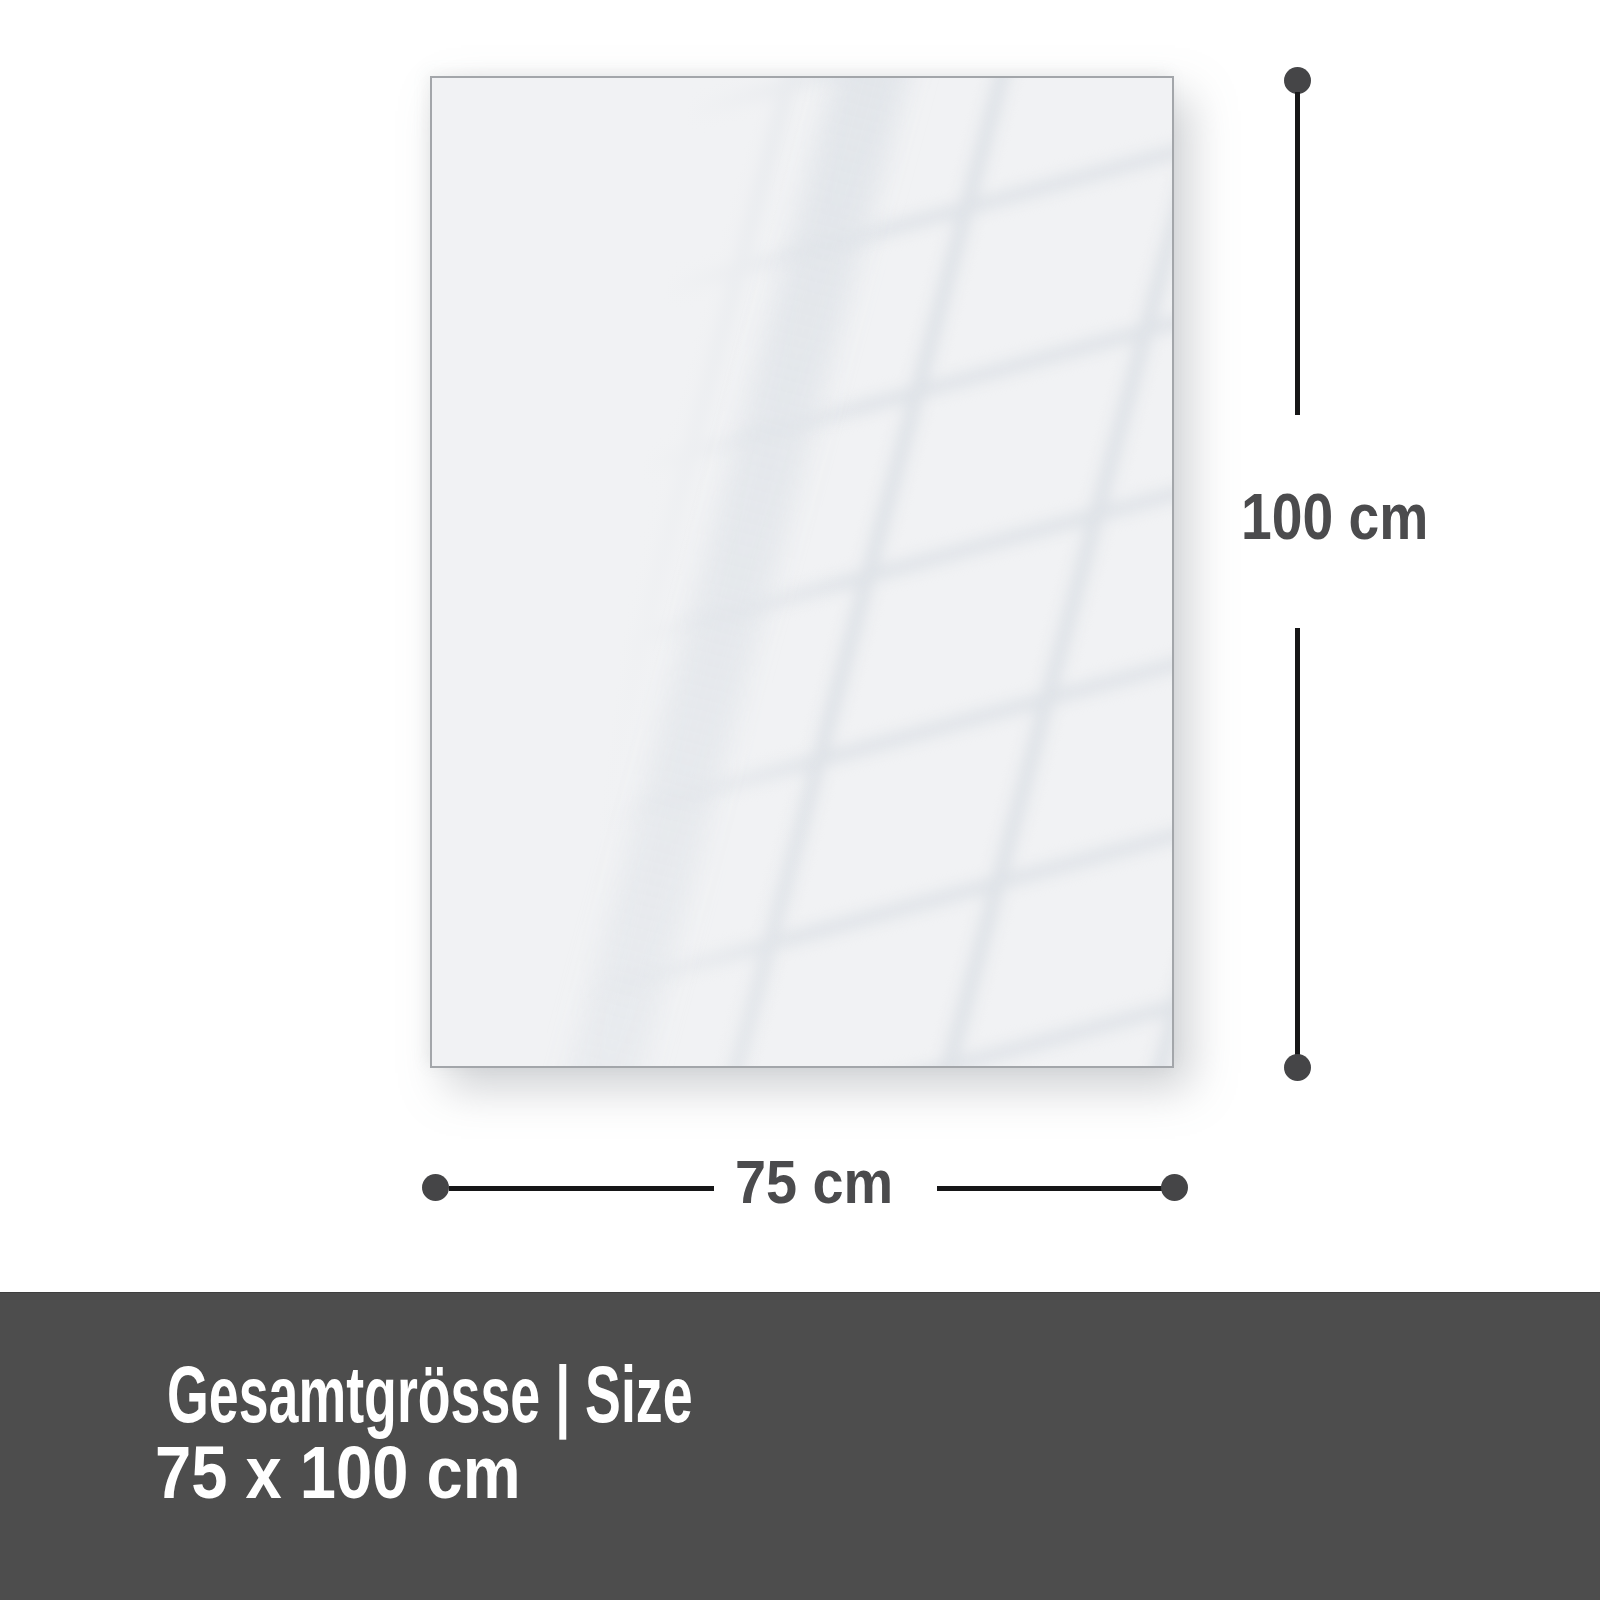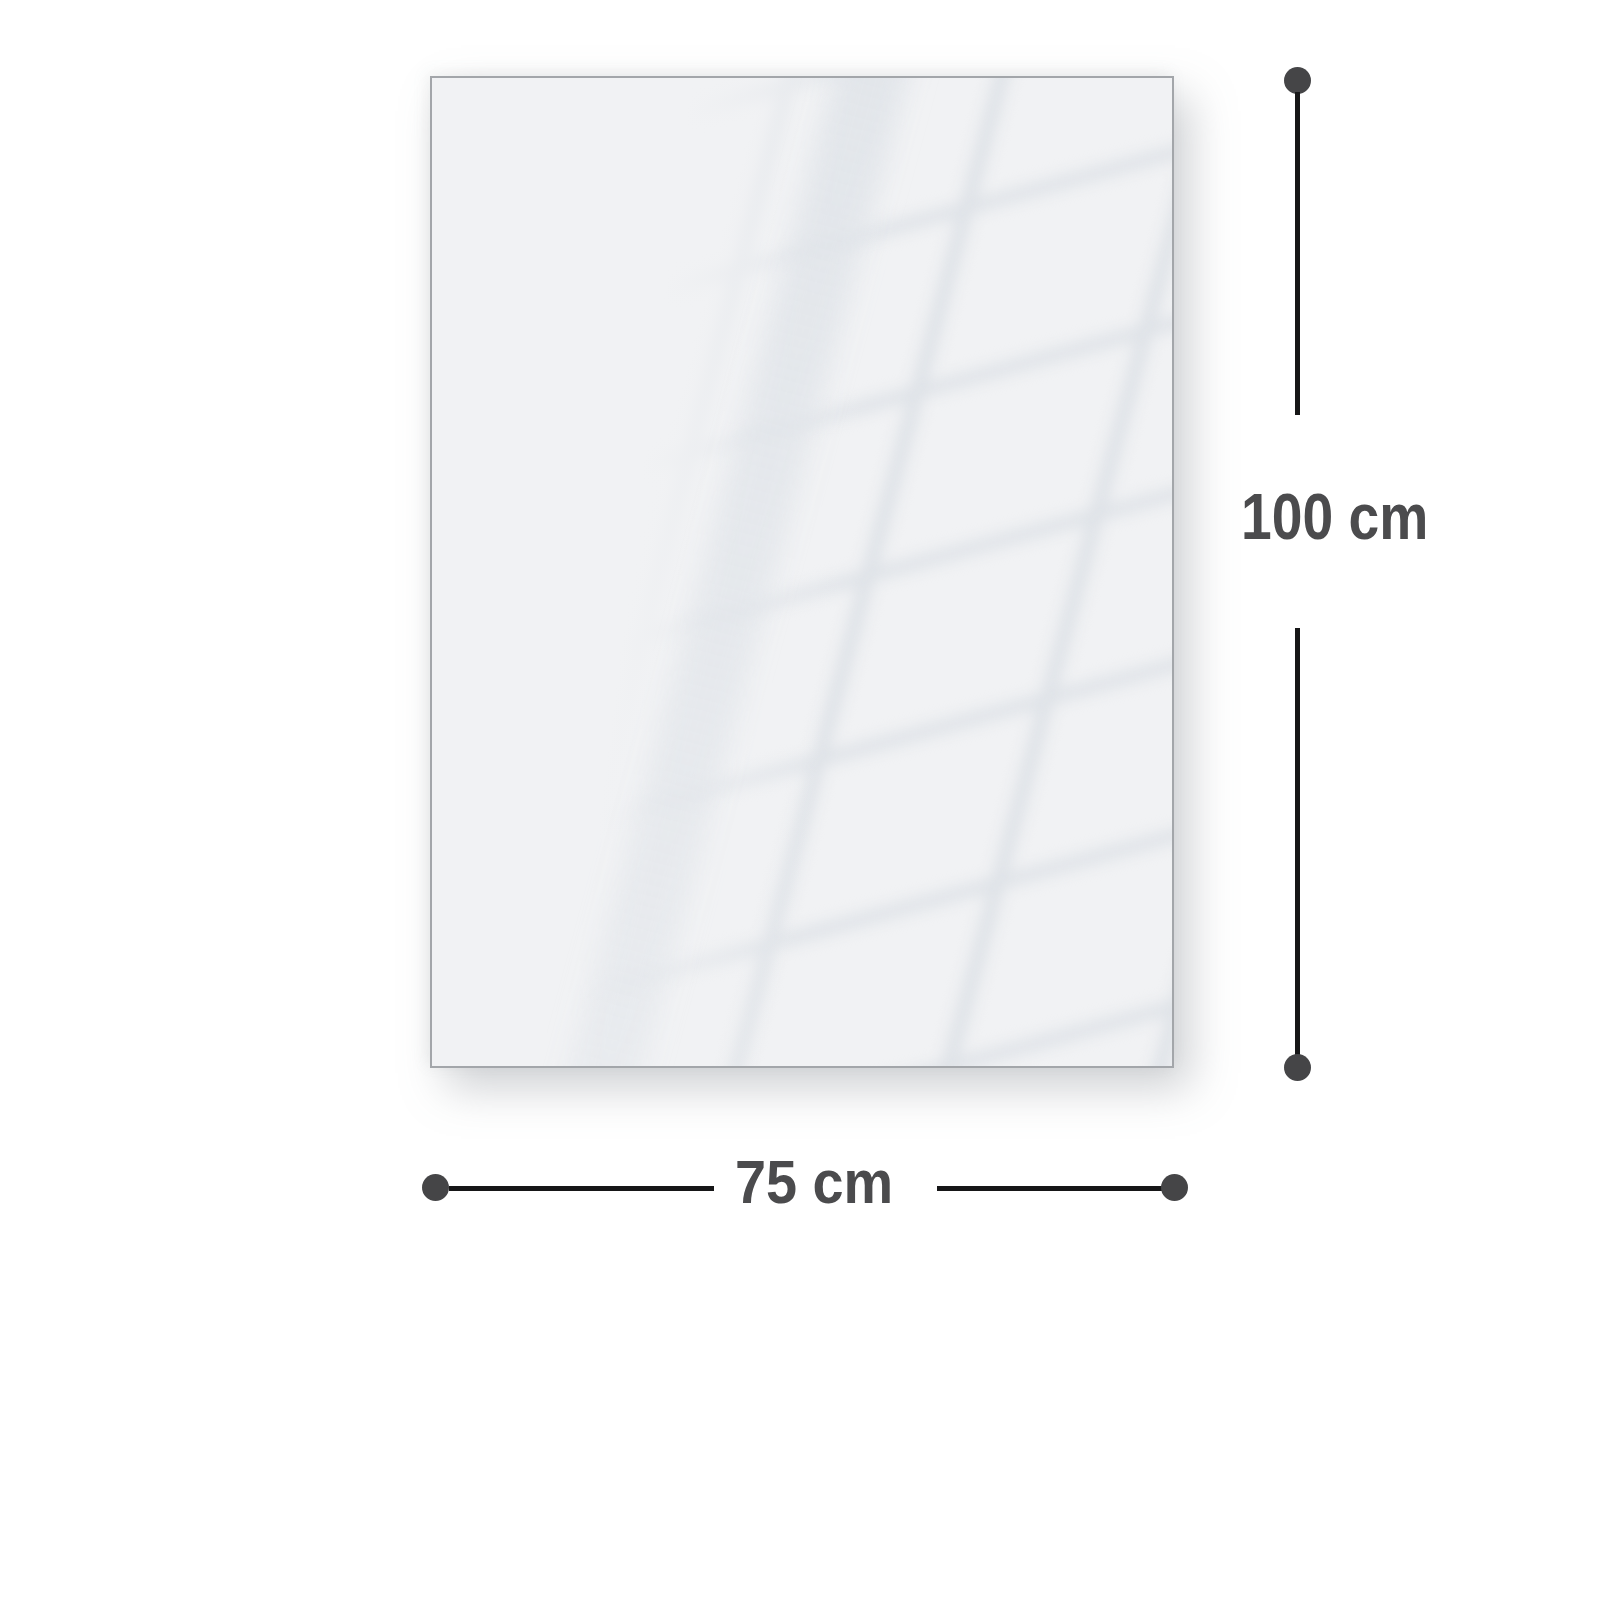--- a/index.html
+++ b/index.html
@@ -155,14 +155,18 @@
   <div class="dim-label height">100 cm</div>
   <span class="vseg seg2"></span>
   <span class="dot v-bottom"></span>
 
   <span class="dot h-left"></span>
   <span class="hseg seg1"></span>
   <div class="dim-label width">75 cm</div>
   <span class="hseg seg2"></span>
   <span class="dot h-right"></span>
 
+  <div class="footer">
+    <div class="footer-title">Gesamtgrösse | Size</div>
+    <div class="footer-value">75 x 100 cm</div>
+  </div>
 
 </div>
 
 </body></html>

